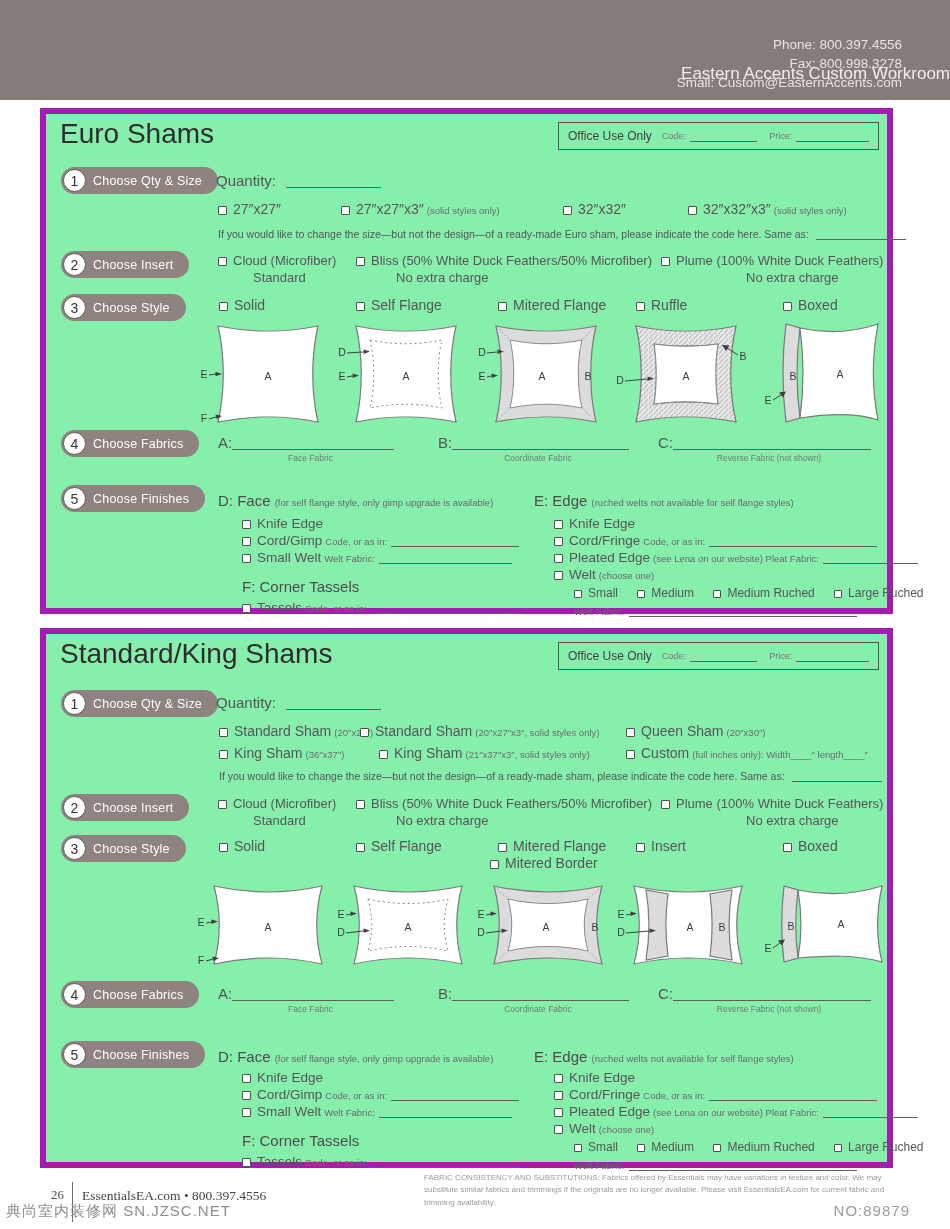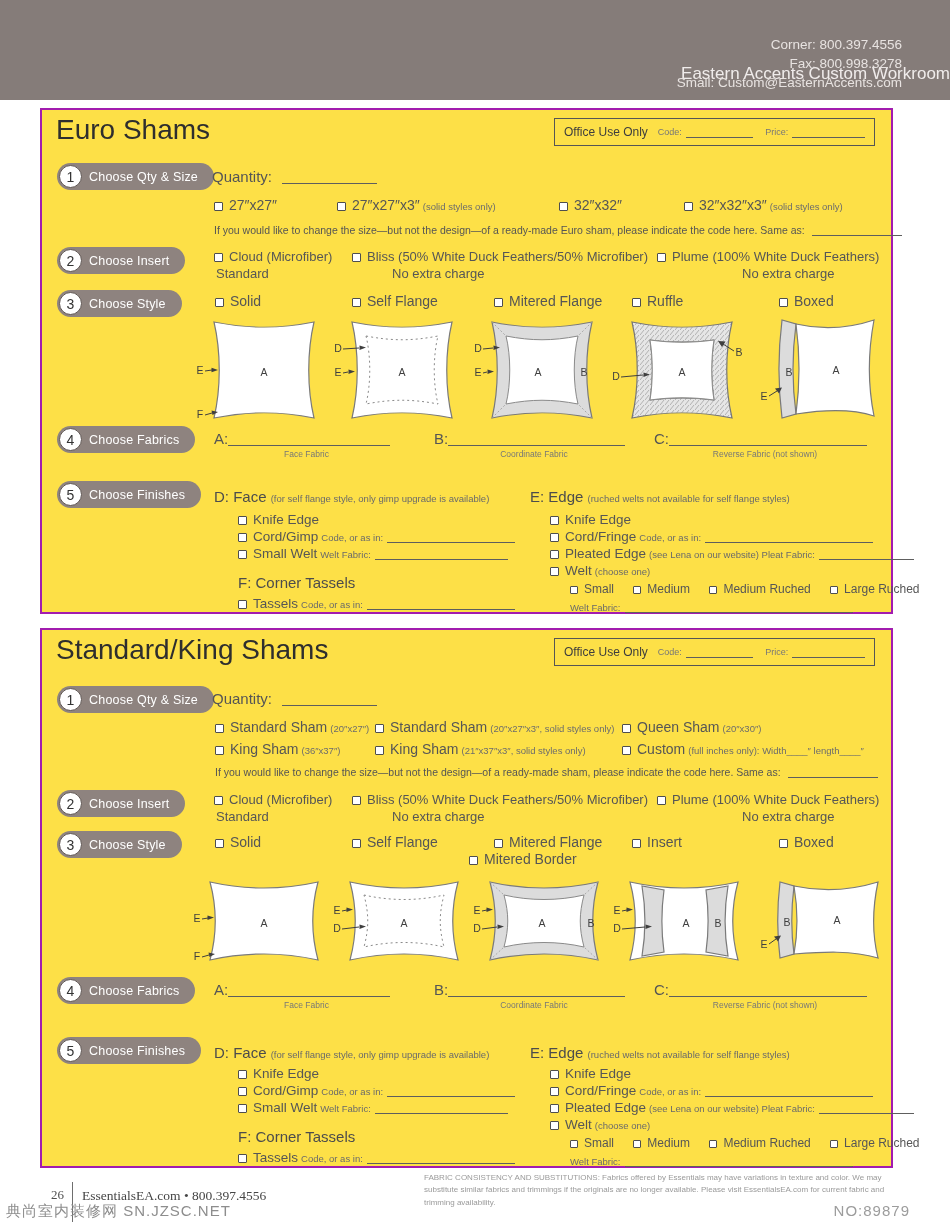--- a/index.html
+++ b/index.html
@@ -6,40 +6,40 @@
   html,body{background:#e9e9e9}
   #page{position:relative;width:950px;height:1229px;background:#fff;margin:0 auto;
         font-family:"Liberation Sans",sans-serif;color:#5a5a5a;overflow:hidden}
   
   #hdr{position:absolute;left:0;top:0;width:950px;height:100px;background:#857c79;color:#fff}
   .hq{position:absolute;left:55px;top:50px;font-size:13.5px;line-height:1.5;color:#ddd6d3}
   .ht{position:absolute;left:0;right:0;top:20px;text-align:center;font-size:31px;font-weight:normal;letter-spacing:1px;color:#fbfafa}
   .hs{position:absolute;left:0;right:0;top:64px;text-align:right;font-size:17px;color:#f0eceb}
   .hc{position:absolute;right:48px;top:36px;text-align:right;font-size:13.5px;line-height:1.4;color:#e8e3e1}
   
-  .panel{position:absolute;left:40px;width:853px;border:2px solid #a21caf;background:#fde047}
+  .panel{position:absolute;left:40px;width:853px;border:6px solid #a21caf;background:#86efac}
   .title{position:absolute;left:14px;top:4px;font-size:28px;color:#2e2e2e}
   .office{position:absolute;left:512px;top:8px;width:321px;height:28px;border:1px solid #555;
           display:flex;align-items:center;padding:0 9px;white-space:nowrap}
   .office .ol{font-size:12px;color:#3e3e3e;margin-right:10px}
   .office .oc{font-size:9px;color:#777;margin-right:4px}
   .pill{position:absolute;left:15px;height:27px;background:#8e837f;border-radius:14px;color:#fff;
         display:inline-flex;align-items:center;padding-right:16px;white-space:nowrap}
   .pill .num{width:23px;height:23px;border-radius:50%;background:#fff;border:1.5px solid #5f5653;color:#333;
         display:flex;align-items:center;justify-content:center;font-size:14px;margin:0 7px 0 2px}
   .pill .plabel{font-size:12.5px;letter-spacing:.2px}
   .cb{display:inline-block;width:9px;height:9px;border:1.6px solid #4e4e4e;border-radius:1px;margin-right:6px;vertical-align:-1px;background:#fff}
   .cb.sm{width:8px;height:8px;border-width:1.4px}
   .bl{display:inline-block;border-bottom:1px solid #5e5e5e;height:12px;vertical-align:-2px}
   .row{position:absolute;white-space:nowrap}
   .q{font-size:15px;color:#555}
   .item{position:absolute;white-space:nowrap;font-size:14px;color:#565656}
   .item .nt{font-size:9.5px;color:#6c6c6c;margin-left:3px}
   .ins{font-size:13px}
-  .inote{margin-left:2px;margin-top:2px;font-size:13px;color:#565656}
+  .inote{margin-left:35px;margin-top:2px;font-size:13px;color:#565656}
   .note{position:absolute;font-size:10.5px;color:#555;white-space:nowrap}
   .fab{position:absolute}
   .fp{font-size:15px;color:#555}
   .fc{display:block;text-align:center;font-size:8.5px;color:#777;margin-top:1px}
   .fhead{position:absolute;font-size:15px;color:#4c4c4c;white-space:nowrap}
   .fhead .hnote{font-size:9.5px;color:#6a6a6a}
   .fline{position:absolute;font-size:13.5px;color:#565656;white-space:nowrap}
   .fline .sfx{font-size:9.5px;color:#6a6a6a;margin-left:3px}
   .wopts{position:absolute;font-size:12px;color:#565656;white-space:nowrap}
   .wopts .wo{margin-right:16px}
@@ -62,21 +62,21 @@
   .wmR{position:absolute;right:40px;top:1202px;font-size:15px;color:#9c9c9c;letter-spacing:1px}
 </style>
 </head>
 <body>
 
 <div id="page">
 
   <div id="hdr">
     <div class="hs">Eastern Accents Custom Workroom</div>
     <div class="hc">
-      <div>Corner: 800.397.4556</div>
+      <div>Phone: 800.397.4556</div>
       <div>Fax: 800.998.3278</div>
       <div>Small: Custom@EasternAccents.com</div>
     </div>
   </div>
 
   <div class="panel" id="p-euro" style="top:108px;height:506px">
     <div class="title">Euro Shams</div>
     <div class="office">
       <span class="ol">Office Use Only</span>
       <span class="oc">Code:</span>
@@ -243,21 +243,21 @@
 
     <div class="pill" style="top:56px">
       <span class="num">1</span>
       <span class="plabel">Choose Qty &amp; Size</span>
     </div>
     <div class="row q" style="left:170px;top:60px">
       <span>Quantity:</span>
       <span class="bl" style="width:95px;margin-left:6px"></span>
     </div>
     <span class="item" style="left:173px;top:89px"><span class="cb"></span><span>Standard Sham</span><span class="nt">(20″x27″)</span></span>
-    <span class="item" style="left:333px;top:89px"><span class="cb"></span><span>Standard Sham</span><span class="nt">(20″x27″x3″, solid styles only)</span></span>
+    <span class="item" style="left:314px;top:89px"><span class="cb"></span><span>Standard Sham</span><span class="nt">(20″x27″x3″, solid styles only)</span></span>
     <span class="item" style="left:580px;top:89px"><span class="cb"></span><span>Queen Sham</span><span class="nt">(20″x30″)</span></span>
     <span class="item" style="left:173px;top:111px"><span class="cb"></span><span>King Sham</span><span class="nt">(36″x37″)</span></span>
     <span class="item" style="left:333px;top:111px"><span class="cb"></span><span>King Sham</span><span class="nt">(21″x37″x3″, solid styles only)</span></span>
     <span class="item" style="left:580px;top:111px"><span class="cb"></span><span>Custom</span><span class="nt">(full inches only): Width____″ length____″</span></span>
     <div class="note" style="left:173px;top:136px">
       <span>If you would like to change the size—but not the design—of a ready-made sham, please indicate the code here. Same as:</span>
       <span class="bl" style="width:90px;margin-left:4px"></span>
     </div>
 
     <div class="pill" style="top:160px">
@@ -268,21 +268,21 @@
     <span class="item ins" style="left:310px;top:162px"><span class="cb"></span><span>Bliss (50% White Duck Feathers/50% Microfiber)</span><div class="inote" style="margin-left:40px">No extra charge</div></span>
     <span class="item ins" style="left:615px;top:162px"><span class="cb"></span><span>Plume (100% White Duck Feathers)</span><div class="inote" style="margin-left:85px">No extra charge</div></span>
 
     <div class="pill" style="top:201px">
       <span class="num">3</span>
       <span class="plabel">Choose Style</span>
     </div>
     <span class="item" style="left:173px;top:204px"><span class="cb"></span><span>Solid</span></span>
     <span class="item" style="left:310px;top:204px"><span class="cb"></span><span>Self Flange</span></span>
     <span class="item" style="left:452px;top:204px"><span class="cb"></span><span>Mitered Flange</span></span>
-    <span class="item" style="left:427px;top:221px"><span class="cb"></span><span>Mitered Border</span></span>
+    <span class="item" style="left:444px;top:221px"><span class="cb"></span><span>Mitered Border</span></span>
     <span class="item" style="left:590px;top:204px"><span class="cb"></span><span>Insert</span></span>
     <span class="item" style="left:737px;top:204px"><span class="cb"></span><span>Boxed</span></span>
 
     <svg class="dsvg" style="left:148px;top:240px" width="140" height="102" viewBox="0 0 140 102">
       <path class="po" d="M20 12 C56 20,92 20,128 12 C121 38,121 64,128 90 C92 82,56 82,20 90 C27 64,27 38,20 12 Z"></path>
       <text x="74" y="57">A</text>
       <text x="7" y="52">E</text>
         <line class="ar" x1="12" y1="49" x2="18" y2="48"></line>
         <polygon class="ah" points="24,47.5 17.5,45.4 17.5,50"></polygon>
       <text x="7" y="90">F</text>

